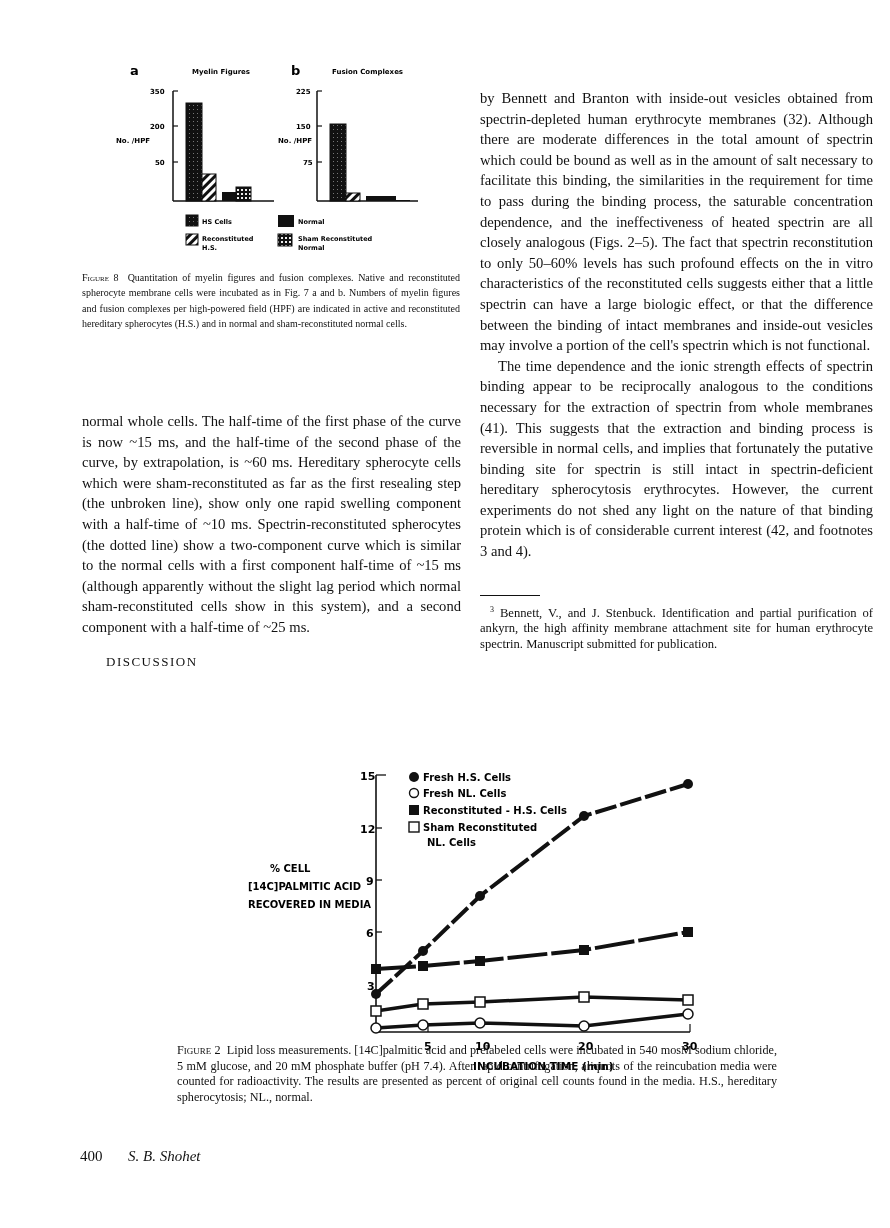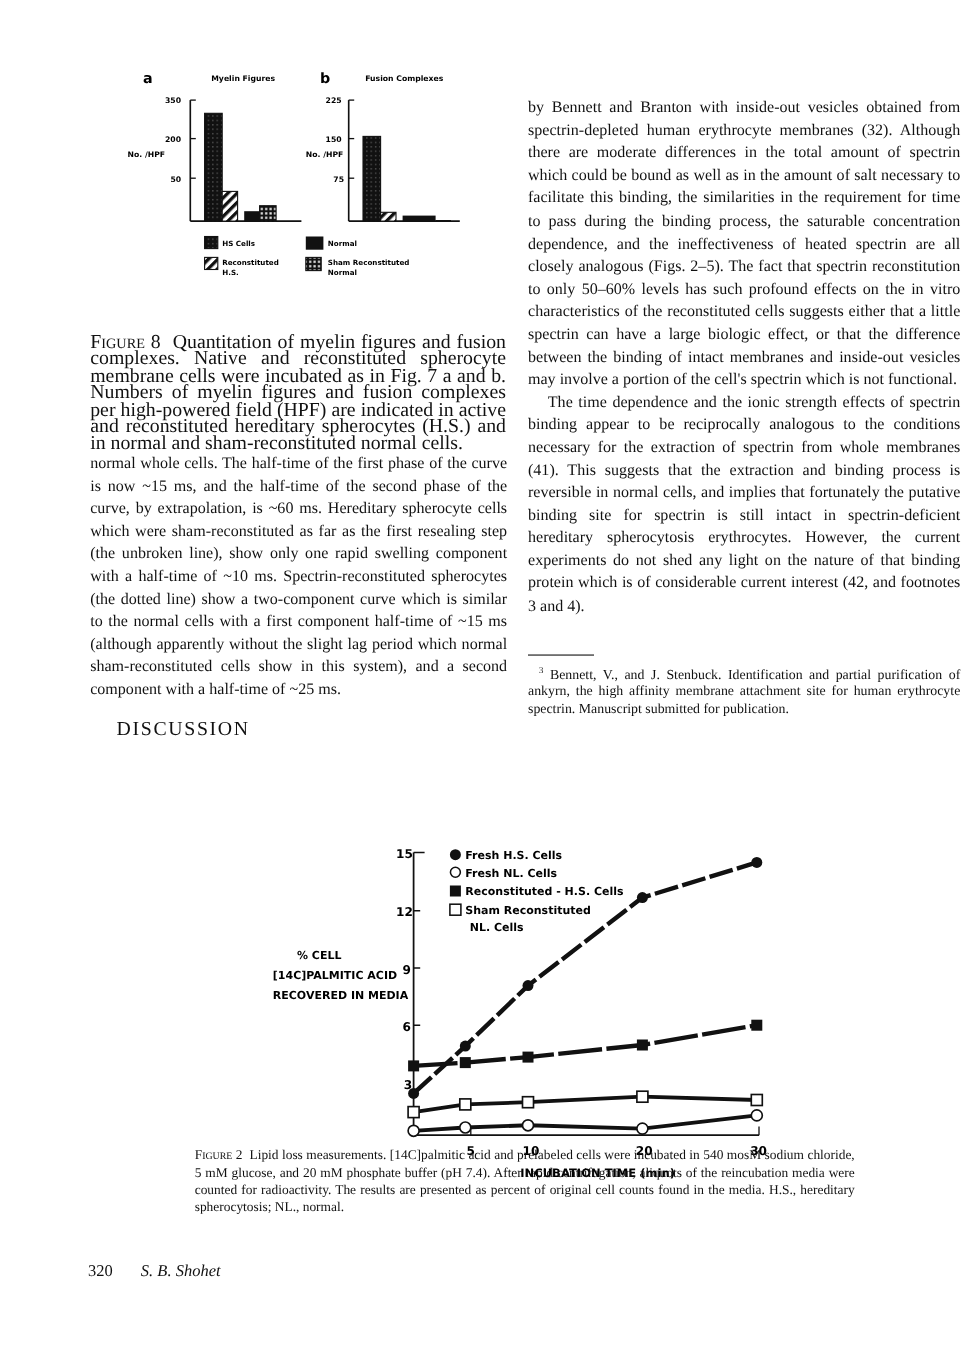--- a/index.html
+++ b/index.html
@@ -2,26 +2,26 @@
 <html><head>
 <meta charset="utf-8">
 <style>
   html, body { margin:0; padding:0; background:#fff; }
   body { width:890px; height:1228px; position:relative; overflow:hidden; color:#111;
          font-family:"Liberation Serif", "DejaVu Serif", serif; }
   .abs { position:absolute; }
   .col-text { font-size:14.6px; line-height:20.6px; text-align:justify;margin-top:28px; }
   .col-text p { margin:0; }
   .indent { text-indent:18px; }
-  .caption { font-size:18px; line-height:15.4px; text-align:justify;margin-top:33px; }
+  .caption { font-size:10px; line-height:15.4px; text-align:justify; }
   .smallcaps { font-variant:small-caps; }
   .footnote { font-size:12.6px; line-height:15.2px; text-align:justify; }
   .footnote p { margin:0; text-indent:10px; }
   .fig-caption9 { font-size:12.2px; line-height:15.6px; text-align:justify; }
-  .heading { font-size:18px; letter-spacing:1.5px; }
+  .heading { font-size:13px; letter-spacing:1.5px; }
   svg text { font-family:"DejaVu Sans", "Liberation Sans", sans-serif; font-weight:bold; }
 </style>
 </head>
 <body>
 
 <div class="abs" style="left:100px;top:60px;width:370px;height:210px;">
   <svg width="370" height="210" viewBox="0 0 370 210">
     <defs>
       <pattern id="dots" width="4" height="4" patternUnits="userSpaceOnUse">
         <rect width="4" height="4" fill="#111"></rect>
@@ -168,14 +168,14 @@
     <circle cx="344" cy="264" r="5" fill="#fff" stroke="#111" stroke-width="1.5"></circle>
     <circle cx="448" cy="252" r="5" fill="#fff" stroke="#111" stroke-width="1.5"></circle>
   </svg>
 </div>
 
 <div class="abs fig-caption9" style="left:177px;top:1043px;width:600px;">
   <span class="smallcaps">Figure 2</span>&nbsp;
   <span>Lipid loss measurements. [14C]palmitic acid and prelabeled cells were incubated in 540 mosM sodium chloride, 5 mM glucose, and 20 mM phosphate buffer (pH 7.4). After rapid centrifugation, aliquots of the reincubation media were counted for radioactivity. The results are presented as percent of original cell counts found in the media. H.S., hereditary spherocytosis; NL., normal.</span>
 </div>
 
-<div class="abs" style="left:80px;top:1148px;font-size:15px;">320</div>
+<div class="abs" style="left:80px;top:1148px;font-size:15px;">400</div>
 <div class="abs" style="left:128px;top:1148px;font-size:15px;font-style:italic;">S. B. Shohet</div>
 
 </body></html>

